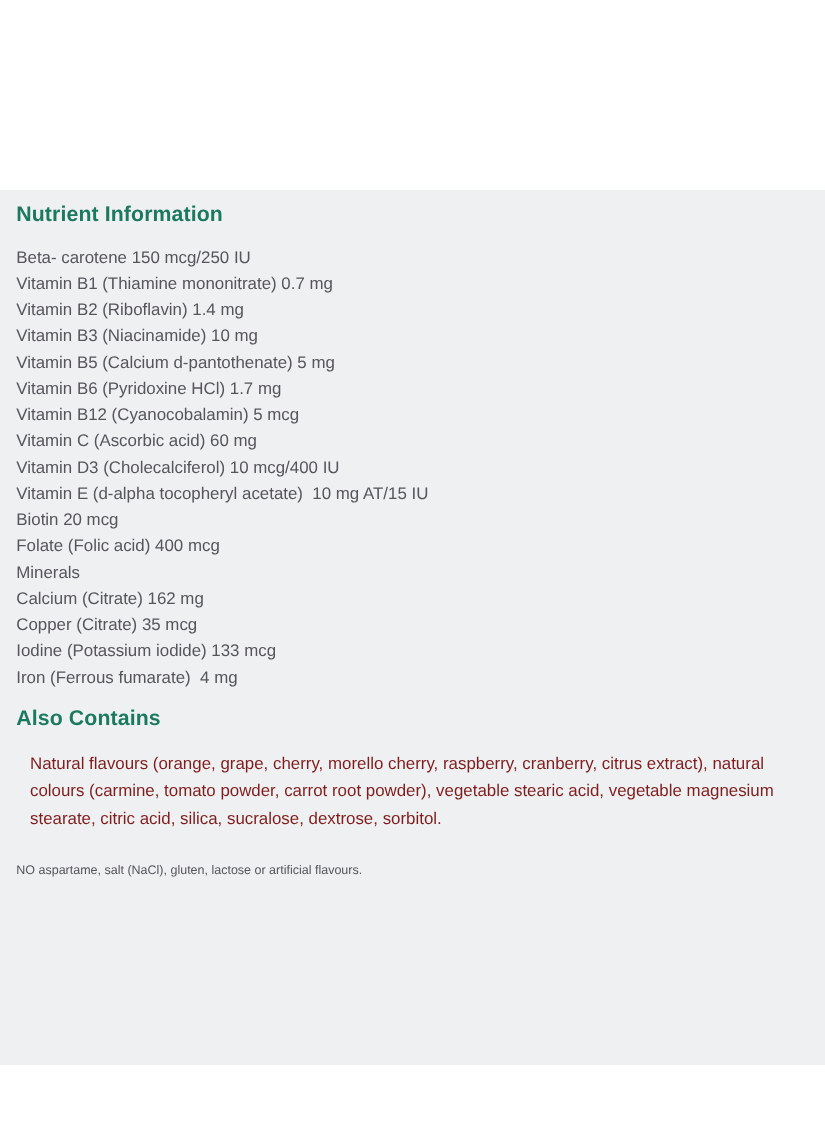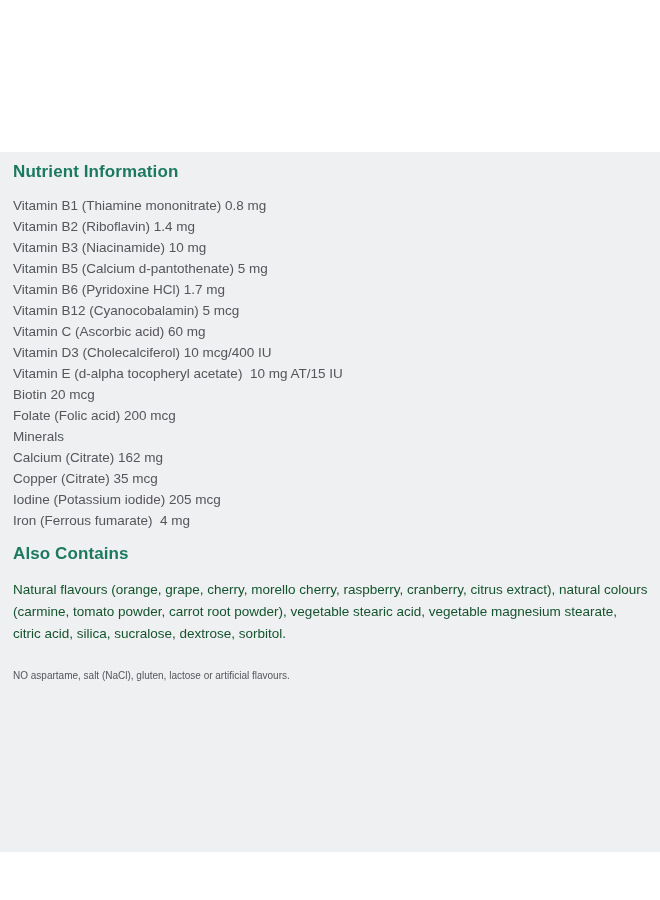--- a/index.html
+++ b/index.html
@@ -41,56 +41,57 @@
     font-size: 13.5px;
     line-height: 21px;
   }
   .nutrient-list li {
     white-space: pre;
   }
   .also-heading {
     margin-top: 12px;
   }
   .also-paragraph {
-    margin: 14px 0 0 0;
-    color: #14532d;
+    margin: 14px 0 0 11px;
+    color: #7f1d1d;
     font-size: 13.5px;
     line-height: 22px;
     max-width: 636px;
   }
   .no-statement {
     margin: 20px 0 0 0;
     color: #55555a;
     font-size: 10px;
     line-height: 22px;
   }
 </style>
 </head>
 <body>
 
 <div class="page">
   <section class="panel">
     <h2 class="section-heading">Nutrient Information</h2>
 
     <ul class="nutrient-list">
-        <li>Vitamin B1 (Thiamine mononitrate) 0.8 mg</li>
+        <li>Beta- carotene 150 mcg/250 IU</li>
+        <li>Vitamin B1 (Thiamine mononitrate) 0.7 mg</li>
         <li>Vitamin B2 (Riboflavin) 1.4 mg</li>
         <li>Vitamin B3 (Niacinamide) 10 mg</li>
         <li>Vitamin B5 (Calcium d-pantothenate) 5 mg</li>
         <li>Vitamin B6 (Pyridoxine HCl) 1.7 mg</li>
         <li>Vitamin B12 (Cyanocobalamin) 5 mcg</li>
         <li>Vitamin C (Ascorbic acid) 60 mg</li>
         <li>Vitamin D3 (Cholecalciferol) 10 mcg/400 IU</li>
         <li>Vitamin E (d-alpha tocopheryl acetate)  10 mg AT/15 IU</li>
         <li>Biotin 20 mcg</li>
-        <li>Folate (Folic acid) 200 mcg</li>
+        <li>Folate (Folic acid) 400 mcg</li>
         <li>Minerals</li>
         <li>Calcium (Citrate) 162 mg</li>
         <li>Copper (Citrate) 35 mcg</li>
-        <li>Iodine (Potassium iodide) 205 mcg</li>
+        <li>Iodine (Potassium iodide) 133 mcg</li>
         <li>Iron (Ferrous fumarate)  4 mg</li>
       </ul>
 
     <h2 class="section-heading also-heading">Also Contains</h2>
 
     <p class="also-paragraph">Natural flavours (orange, grape, cherry, morello cherry, raspberry, cranberry, citrus extract), natural colours (carmine, tomato powder, carrot root powder), vegetable stearic acid, vegetable magnesium stearate, citric acid, silica, sucralose, dextrose, sorbitol.</p>
 
     <p class="no-statement">NO aspartame, salt (NaCl), gluten, lactose or artificial flavours.</p>
   </section>
 </div>

